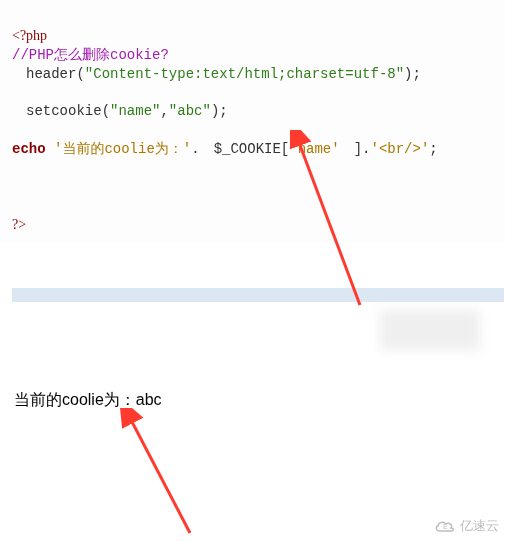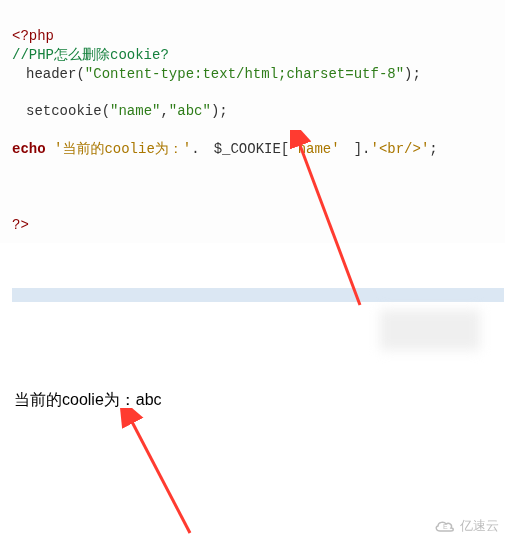--- a/index.html
+++ b/index.html
@@ -13,22 +13,22 @@
     background: #ffffff;
     position: relative;
   }
   .code-block {
     padding: 8px 12px;
     line-height: 1.35;
     white-space: pre;
     color: #333;
     background: #fdfdfd;
   }
-  .tag   { color: #8b0000; }
-  .comment { color: #15803d; }
+  .tag   { color: #8b0000; font-family: Liberation Serif, serif; }
+  .comment { color: #a21caf; }
   .func  { color: #333; margin-left: 14px; }
   .string{ color: #2f7d1a; }
   .sq    { color: #aa7700; } 
   .echostr{ color: #aa7700; }
   .keyword{ color: #8b0000; font-weight: bold; }
   .punct { color: #333; }
 
   .highlight-band {
     position: absolute;
     top: 288px;

